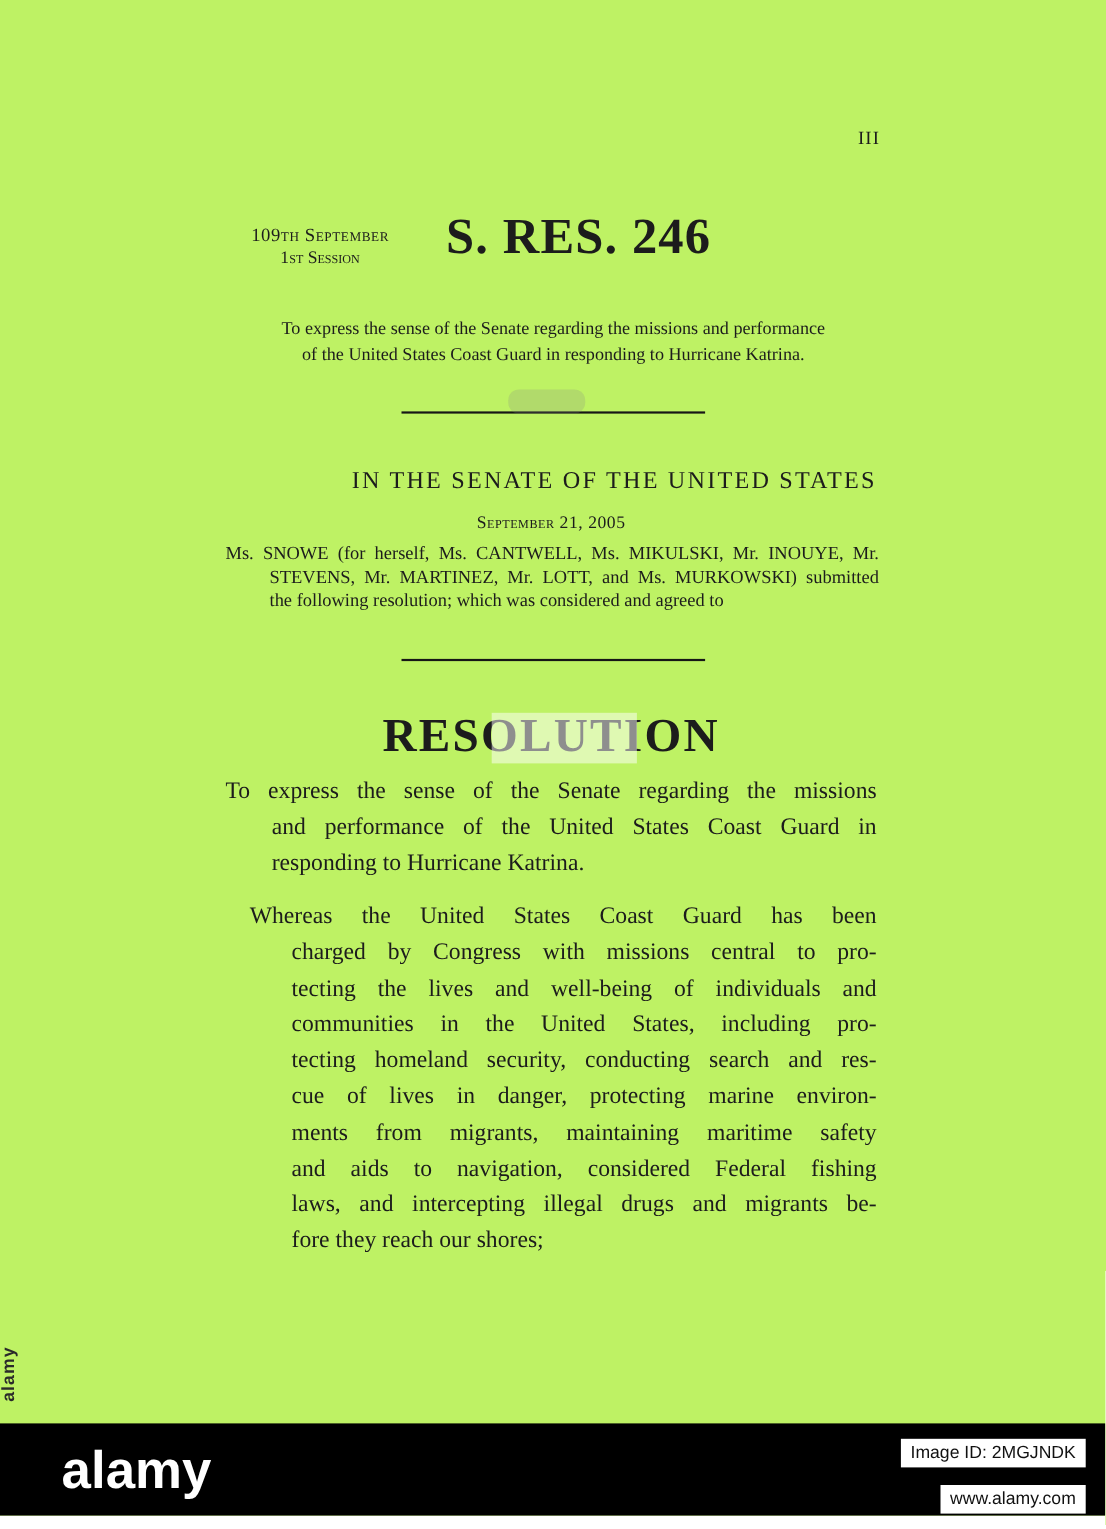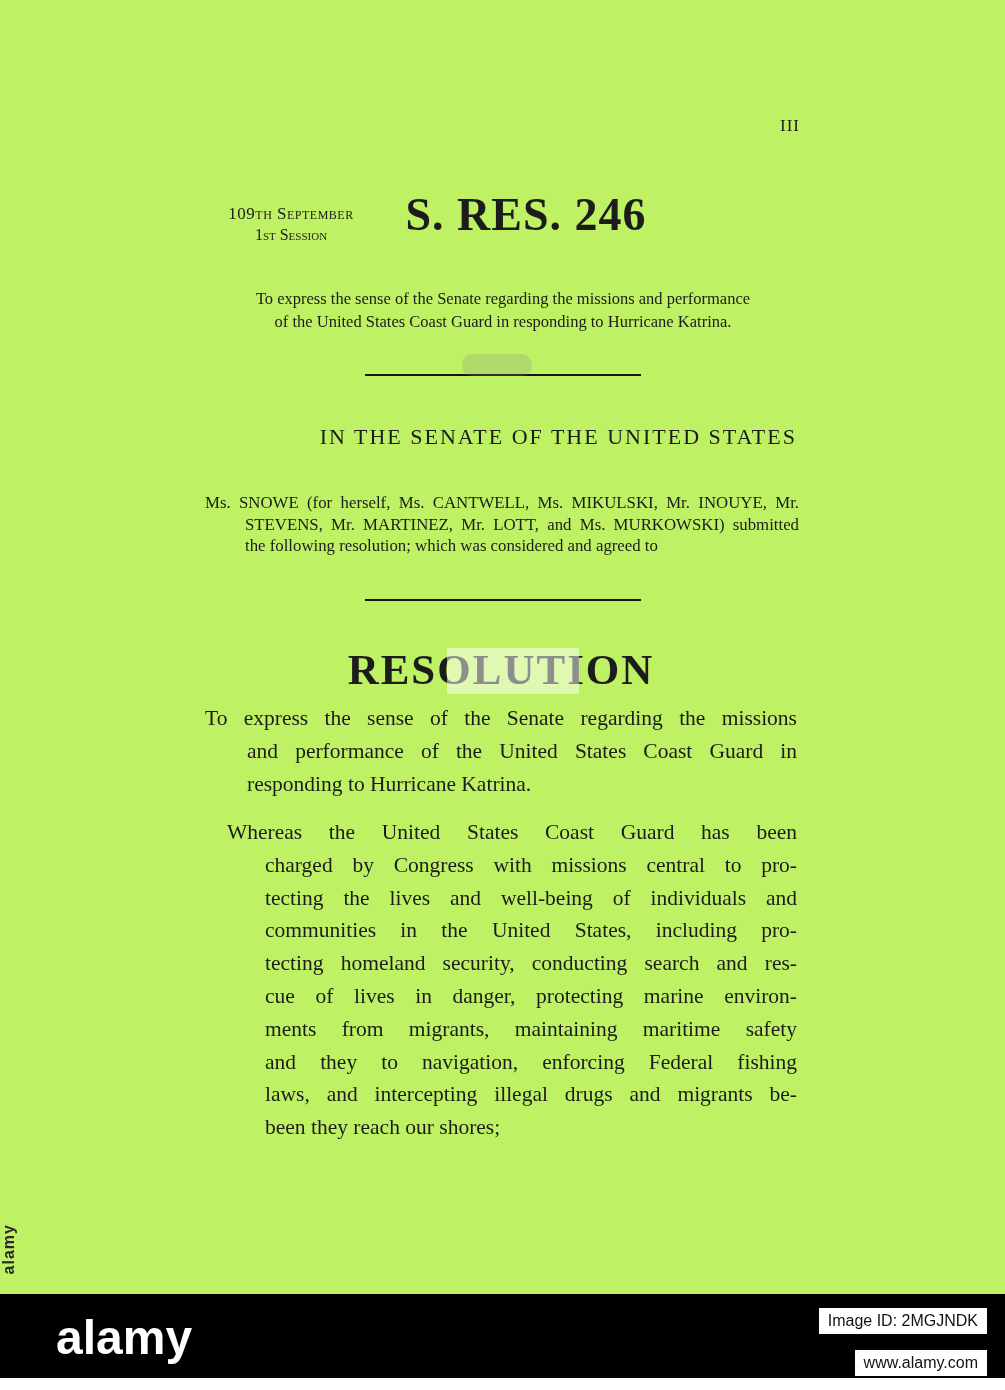--- a/index.html
+++ b/index.html
@@ -80,20 +80,21 @@
   </div>
 
   <div class="short-title">
     <div class="st-line">To express the sense of the Senate regarding the missions and performance</div>
     <div class="st-line">of the United States Coast Guard in responding to Hurricane Katrina.</div>
   </div>
 
   <div class="rule rule1"></div>
 
   <div class="chamber">IN THE SENATE OF THE UNITED STATES</div>
+  <div class="date-line">September 21, 2005</div>
 
   <div class="action">
     <div class="ln">Ms. SNOWE (for herself, Ms. CANTWELL, Ms. MIKULSKI, Mr. INOUYE, Mr.</div>
     <div class="ln indent">STEVENS, Mr. MARTINEZ, Mr. LOTT, and Ms. MURKOWSKI) submitted</div>
     <div class="ln indent last">the following resolution; which was considered and agreed to</div>
   </div>
 
   <div class="rule rule2"></div>
 
   <div class="restitle">RESOLUTION</div>
@@ -105,23 +106,23 @@
   </div>
 
   <div class="whereas">
     <div class="ln first">Whereas the United States Coast Guard has been</div>
     <div class="ln cont">charged by Congress with missions central to pro-</div>
     <div class="ln cont">tecting the lives and well-being of individuals and</div>
     <div class="ln cont">communities in the United States, including pro-</div>
     <div class="ln cont">tecting homeland security, conducting search and res-</div>
     <div class="ln cont">cue of lives in danger, protecting marine environ-</div>
     <div class="ln cont">ments from migrants, maintaining maritime safety</div>
-    <div class="ln cont">and they to navigation, enforcing Federal fishing</div>
+    <div class="ln cont">and aids to navigation, considered Federal fishing</div>
     <div class="ln cont">laws, and intercepting illegal drugs and migrants be-</div>
-    <div class="ln cont last">been they reach our shores;</div>
+    <div class="ln cont last">fore they reach our shores;</div>
   </div>
 
   <div class="ghost-b"></div>
   <div class="ghost-a"></div>
 
   <div class="side-brand">alamy</div>
 
   <div class="footer">
     <div class="footer-brand">alamy</div>
     <div class="footer-right">

